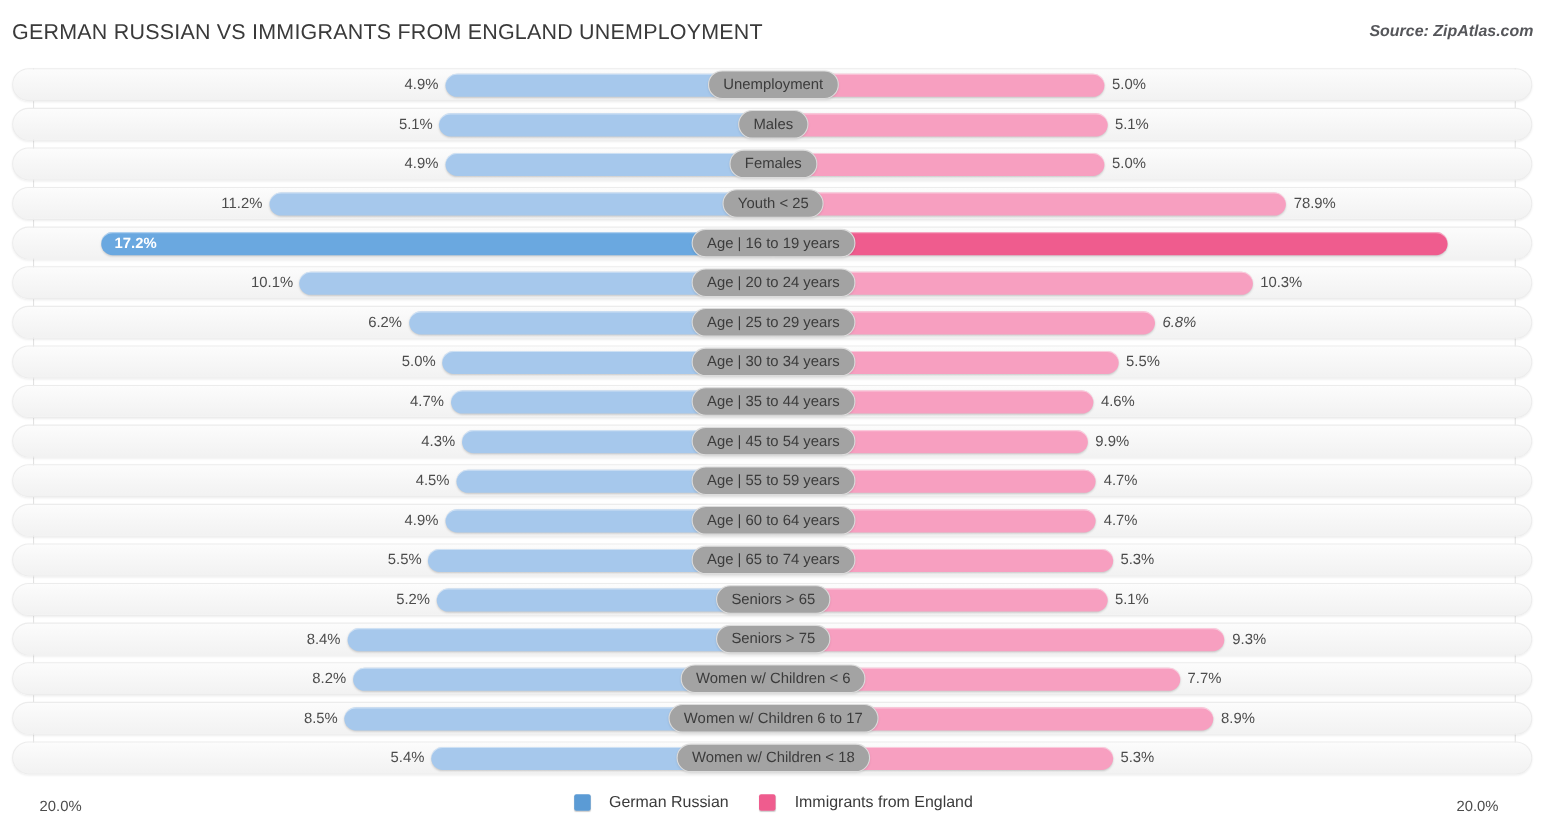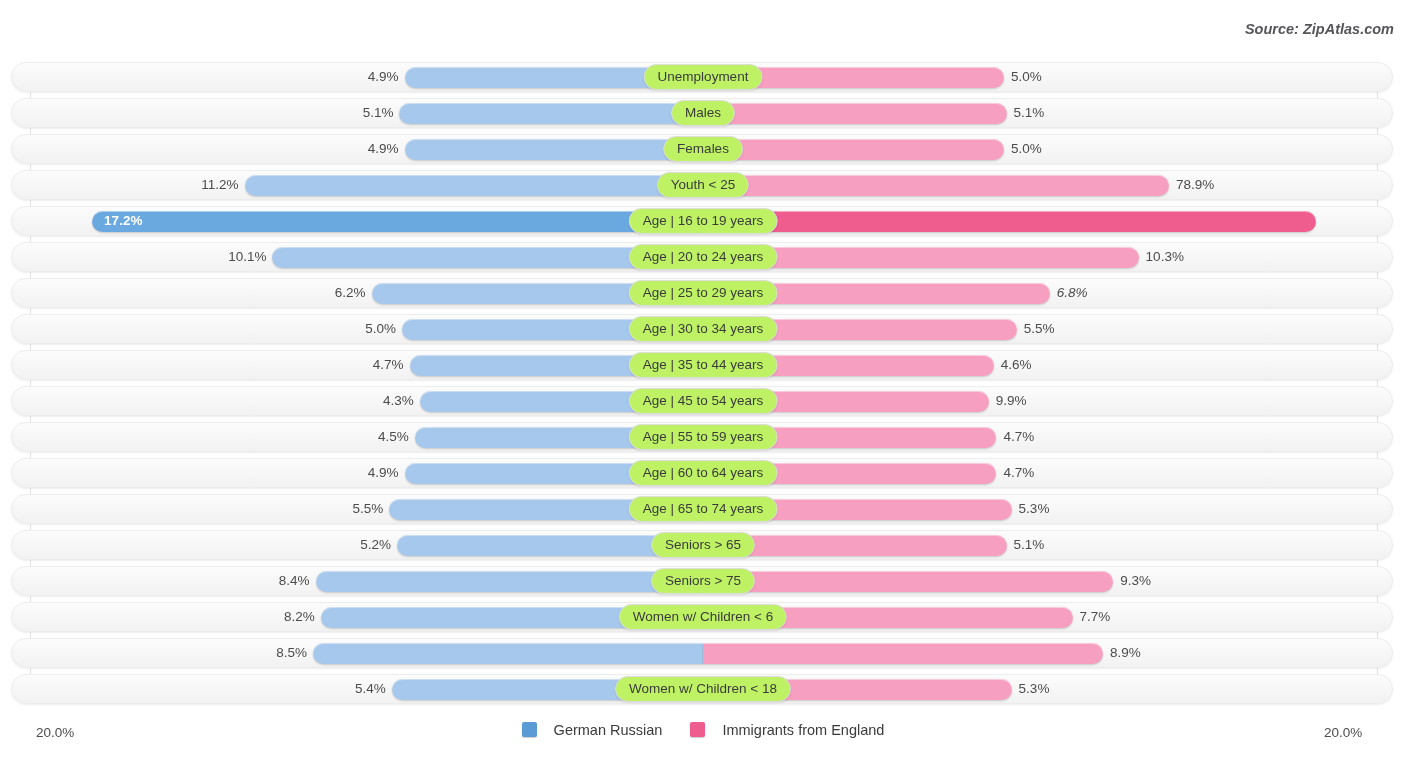--- a/index.html
+++ b/index.html
@@ -64,21 +64,21 @@
     font-size: 13.5px; color: #4c4c4c; white-space: nowrap;
   }
   .val.outside-l { text-align: right; }
   .val.outside-r { text-align: left; }
   .val.inside {
     color: #ffffff; font-weight: 700;
   }
 
   .pill {
     position: absolute; top: 2px; height: 26px; line-height: 24px;
-    background: #bef264;
+    background: #a3a3a3;
     border: 1px solid #dcdcdc;
     border-radius: 13px;
     font-size: 13.5px; color: #3b3b3b;
     text-align: center; white-space: nowrap;
     padding: 0 13px;
     transform: translateX(-50%);
     left: 703px;
     box-shadow: 0 1px 2px rgba(0,0,0,.10);
     z-index: 5;
   }
@@ -100,20 +100,21 @@
     width: 15px; height: 15px; border-radius: 2px;
     box-shadow: 0 1px 1px rgba(0,0,0,.2);
   }
   .legend-text { font-size: 14.5px; color: #3b3b3b; white-space: nowrap; }
 </style>
 </head>
 <body>
 
 <div id="root">
 
+  <div class="hdr-title">GERMAN RUSSIAN VS IMMIGRANTS FROM ENGLAND UNEMPLOYMENT</div>
   <div class="hdr-source">Source: ZipAtlas.com</div>
 
   <div class="plot">
     <div class="gridline left"></div>
     <div class="gridline right"></div>
     <div class="rows" id="rows">
         <div class="row">
           <div class="row-track"></div>
           <div class="bar bar-left" style="left: 404.54px; width: 298.46px; background: rgb(166, 200, 236);"></div>
           <div class="bar bar-right" style="left: 703px; width: 301px; background: rgb(247, 159, 192);"></div>
@@ -240,20 +241,21 @@
           <div class="val outside-l" style="left: 210.72px; width: 104px;">8.2%</div>
           <div class="val outside-r" style="left: 1079.58px; width: 104px;">7.7%</div>
           <div class="pill">Women w/ Children &lt; 6</div>
         </div>
         <div class="row">
           <div class="row-track"></div>
           <div class="bar bar-left" style="left: 313.1px; width: 389.9px; background: rgb(166, 200, 236);"></div>
           <div class="bar bar-right" style="left: 703px; width: 400.06px; background: rgb(247, 159, 192);"></div>
           <div class="val outside-l" style="left: 203.1px; width: 104px;">8.5%</div>
           <div class="val outside-r" style="left: 1110.06px; width: 104px;">8.9%</div>
+          <div class="pill">Women w/ Children 6 to 17</div>
         </div>
         <div class="row">
           <div class="row-track"></div>
           <div class="bar bar-left" style="left: 391.84px; width: 311.16px; background: rgb(166, 200, 236);"></div>
           <div class="bar bar-right" style="left: 703px; width: 308.62px; background: rgb(247, 159, 192);"></div>
           <div class="val outside-l" style="left: 281.84px; width: 104px;">5.4%</div>
           <div class="val outside-r" style="left: 1018.62px; width: 104px;">5.3%</div>
           <div class="pill">Women w/ Children &lt; 18</div>
         </div>
       </div>

